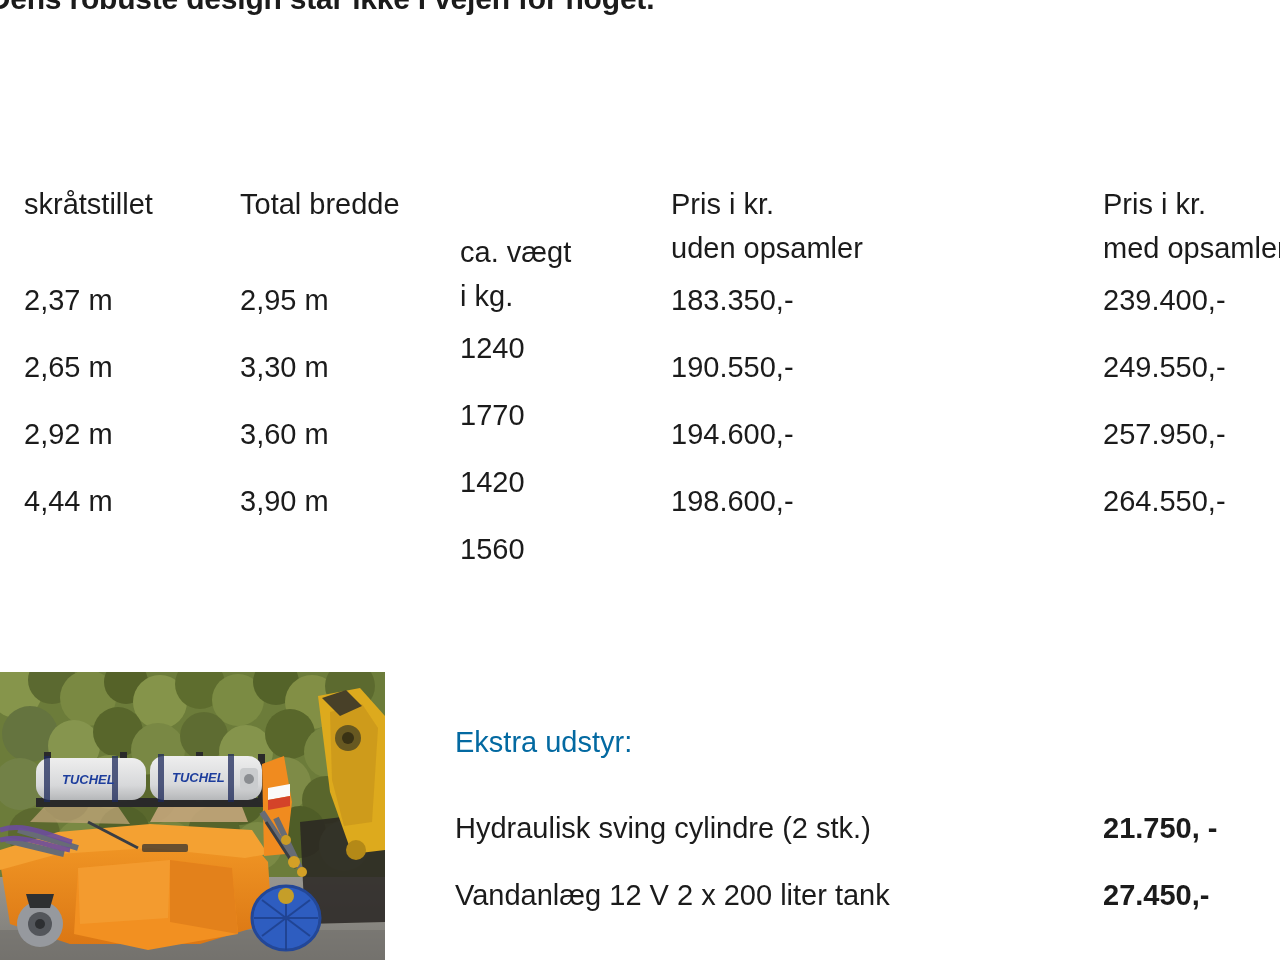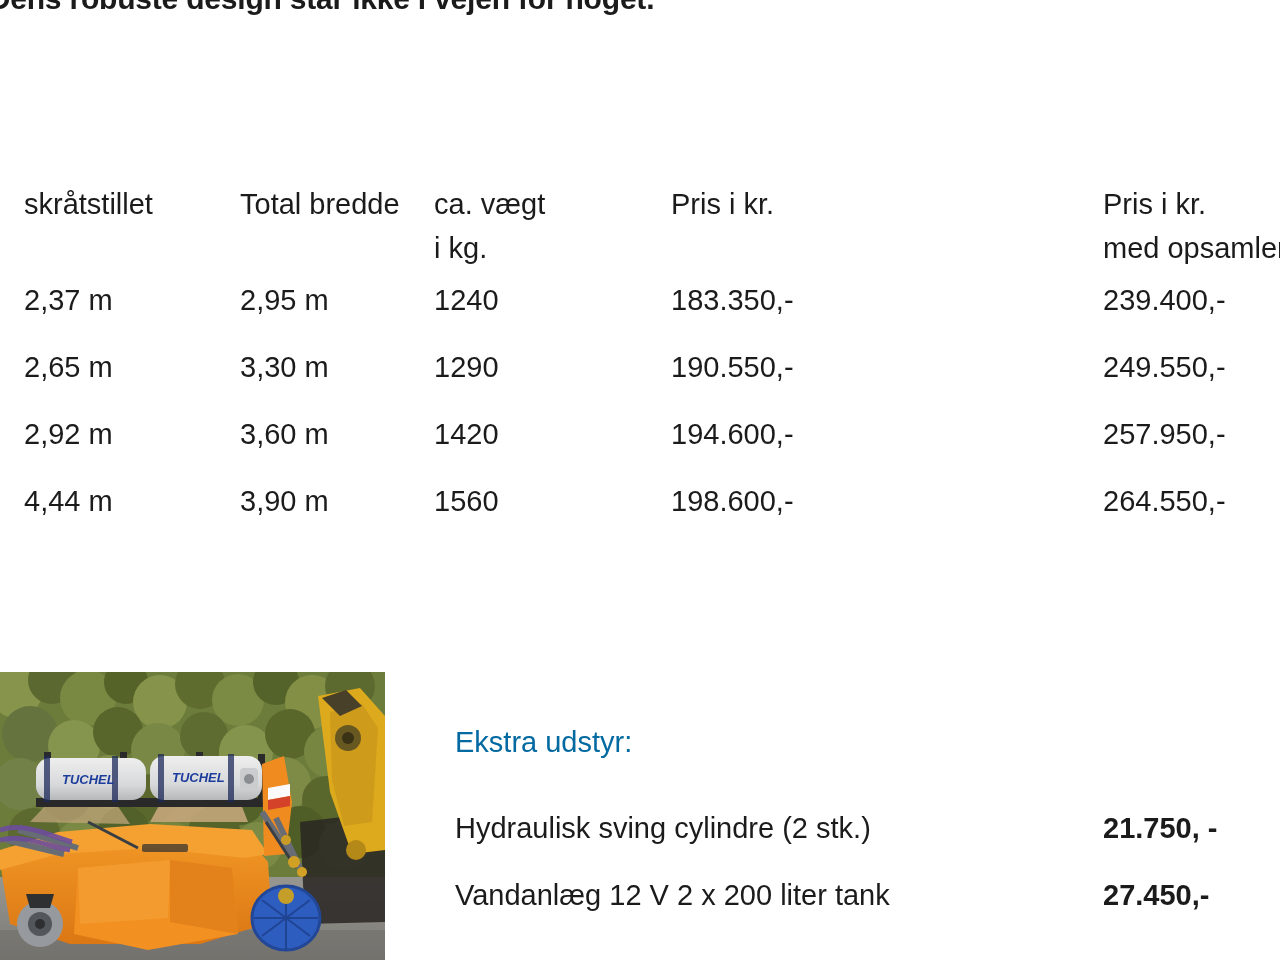--- a/index.html
+++ b/index.html
@@ -50,21 +50,21 @@
     font-size: 29px;
     line-height: 44px;
     white-space: nowrap;
     color: #1b1b1b;
   }
   .cell.head {
     font-weight: 400;
   }
   .col-0 { left: 24px; }
   .col-1 { left: 240px; }
-  .col-2 { left: 434px; }
+  .col-2 { left: 460px; margin-top: 48px; }
   .col-3 { left: 671px; }
   .col-4 { left: 1103px; }
 
   .cell .sub {
     display: block;
   }
 
   
   .photo {
     position: absolute;
@@ -133,39 +133,40 @@
     </div>
     <div class="cell head col-0">
       <span class="sub">skråtstillet</span>
     </div>
     <div class="cell head col-2">
       <span class="sub">ca. vægt</span>
       <span class="sub">i kg.</span>
     </div>
     <div class="cell head col-3">
       <span class="sub">Pris i kr.</span>
+      <span class="sub">uden opsamler</span>
     </div>
     <div class="cell head col-4">
       <span class="sub">Pris i kr.</span>
       <span class="sub">med opsamler</span>
     </div>
   </div>
 
   <div class="spec-row">
     <div class="cell col-0">2,37 m</div>
     <div class="cell col-1">2,95 m</div>
     <div class="cell col-2">1240</div>
     <div class="cell col-3">183.350,-</div>
     <div class="cell col-4">239.400,-</div>
   </div>
 
   <div class="spec-row">
     <div class="cell col-0">2,65 m</div>
     <div class="cell col-1">3,30 m</div>
-    <div class="cell col-2">1290</div>
+    <div class="cell col-2">1770</div>
     <div class="cell col-3">190.550,-</div>
     <div class="cell col-4">249.550,-</div>
   </div>
 
   <div class="spec-row">
     <div class="cell col-0">2,92 m</div>
     <div class="cell col-1">3,60 m</div>
     <div class="cell col-2">1420</div>
     <div class="cell col-3">194.600,-</div>
     <div class="cell col-4">257.950,-</div>

